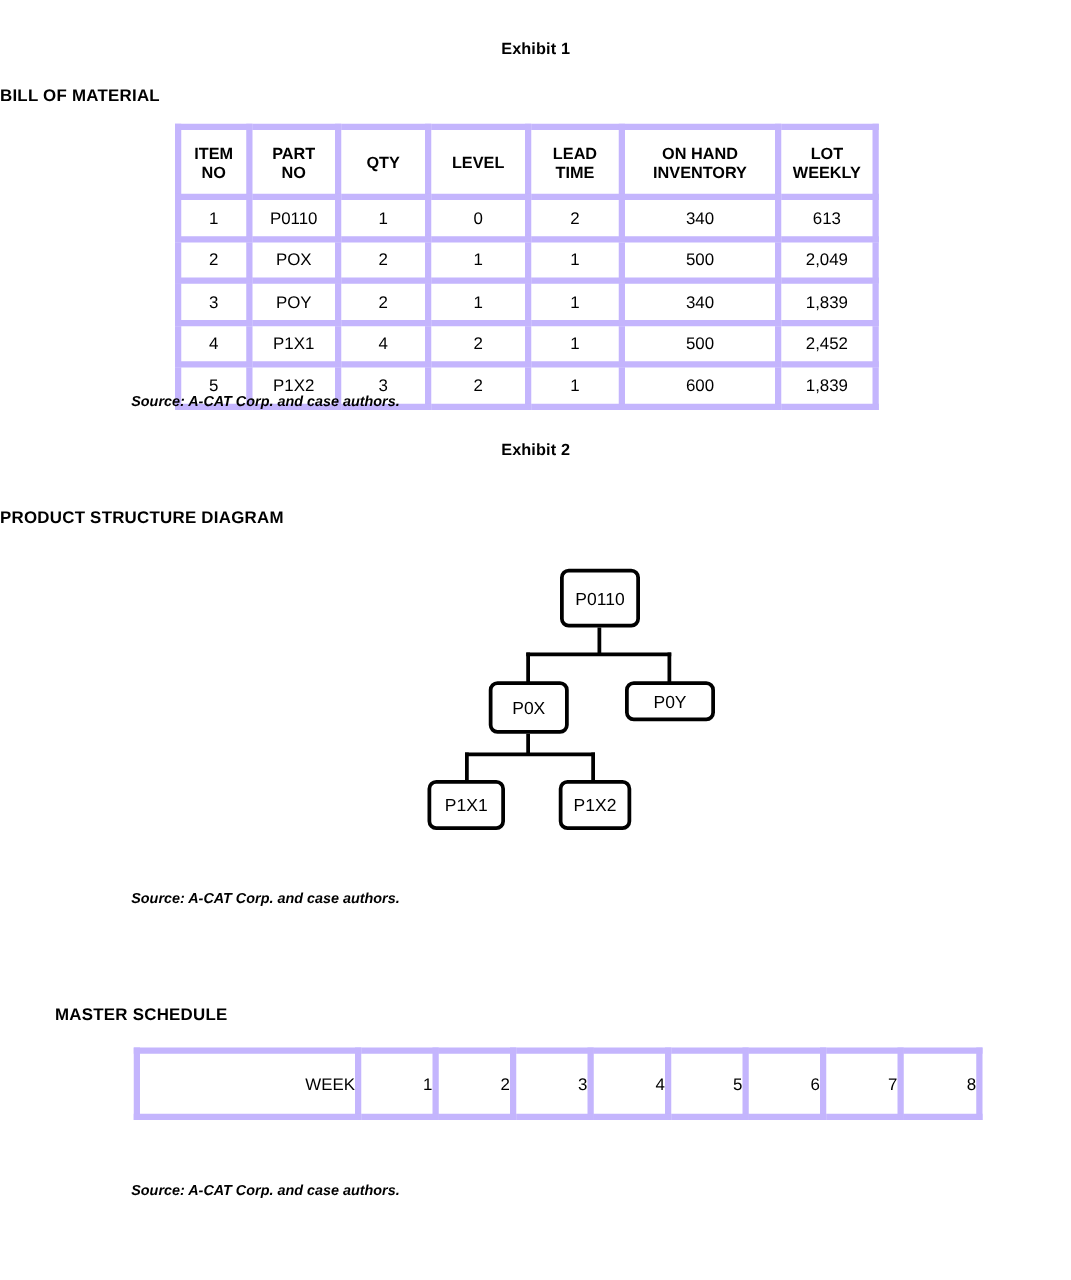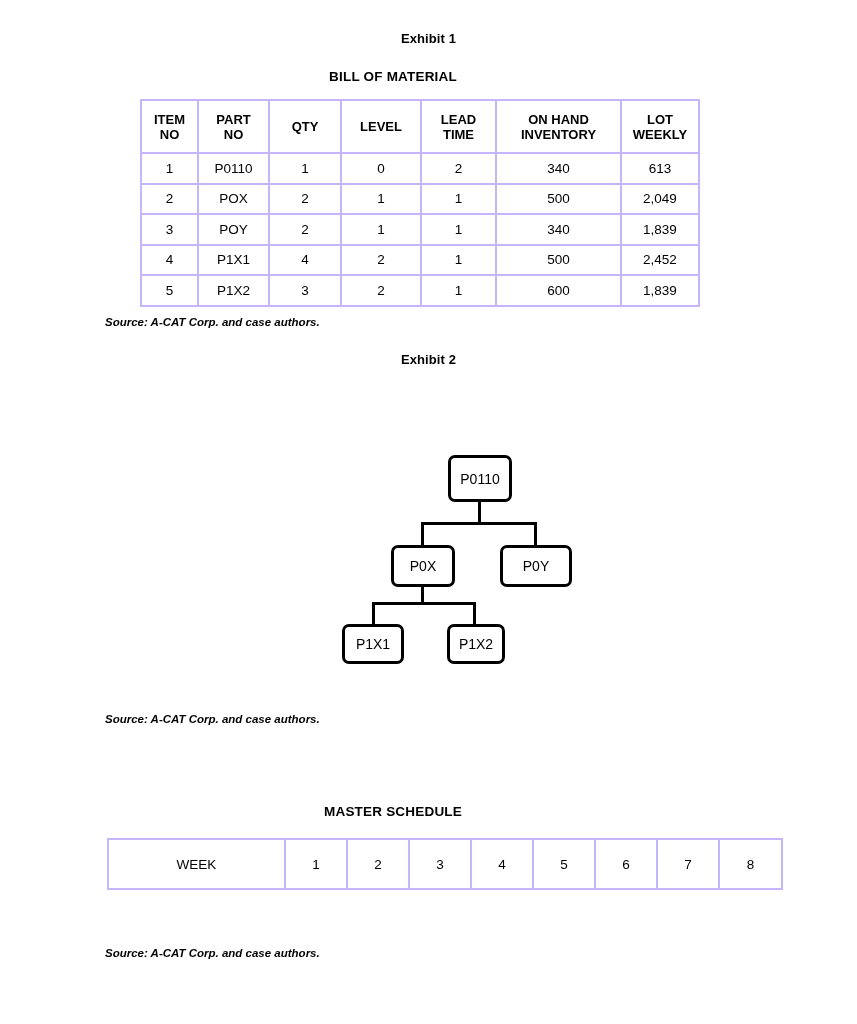--- a/index.html
+++ b/index.html
@@ -29,31 +29,30 @@
     left: 0;
     text-align: center;
     font-size: 13px;
     font-weight: bold;
     letter-spacing: 0.1px;
   }
   .exhibit-subtitle {
     position: absolute;
     width: 786px;
     left: 0;
-    text-align: center;
     font-size: 13.5px;
     font-weight: bold;
     letter-spacing: 0.2px;
   }
   .title-offset-1 { top: 31px; }
   .subtitle-offset-1 { top: 69px; }
   .title-offset-2 { top: 352px; }
   .subtitle-offset-2 { top: 406px; }
   .title-offset-3 { top: 768px; }
-  .subtitle-offset-3 { top: 804px; }
+  .subtitle-offset-3 { top: 804px; padding-left: 44px; }
 
   
   .source-note {
     position: absolute;
     left: 82px;
     font-size: 11.5px;
     font-style: italic;
     font-weight: 600;
     white-space: nowrap;
     margin-left: 23px;
@@ -64,21 +63,21 @@
 
   
   table.doc-table {
     position: absolute;
     border-collapse: collapse;
     background: #ffffff;
     table-layout: fixed;
   }
   table.doc-table td,
   table.doc-table th {
-    border: 2px solid #c4b5fd;
+    border: 5px solid #c4b5fd;
     text-align: center;
     vertical-align: middle;
     font-size: 13px;
     padding: 0;
     background: #ffffff;
   }
   table.doc-table {
     border: 2px solid #000000;
   }
 
@@ -104,20 +103,21 @@
   #ms-table {
     left: 107px;
     top: 838px;
     width: 676px;
   }
   #ms-table td {
     font-size: 13.5px;
   }
   #ms-table tr.row-head td {
     height: 48px;
+    text-align: right;
   }
   #ms-table tr.row-data td {
     height: 44px;
     line-height: 16px;
   }
   #ms-table td.label-cell {
     font-size: 13.5px;
   }
 
   
@@ -144,21 +144,21 @@
   .edge {
     position: absolute;
     background: #000000;
   }
   .edge-v { width: 3px; }
   .edge-h { height: 3px; }
 
   
   #node-p0110 { left: 448px; top: 15px;  width: 64px; height: 47px; }
   #node-p0x   { left: 391px; top: 105px; width: 64px; height: 42px; }
-  #node-p0y   { left: 500px; top: 105px; width: 72px; height: 42px; }
+  #node-p0y   { left: 500px; top: 105px; width: 72px; height: 32px; }
   #node-p1x1  { left: 342px; top: 184px; width: 62px; height: 40px; }
   #node-p1x2  { left: 447px; top: 184px; width: 58px; height: 40px; }
 
   
   #edge-root-down   { left: 478px; top: 62px;  height: 22px; }
   #edge-bus-top     { left: 421px; top: 82px;  width: 116px; }
   #edge-to-p0x      { left: 421px; top: 82px;  height: 24px; }
   #edge-to-p0y      { left: 534px; top: 82px;  height: 24px; }
   #edge-p0x-down    { left: 421px; top: 147px; height: 17px; }
   #edge-bus-bottom  { left: 372px; top: 162px; width: 104px; }
@@ -258,20 +258,21 @@
         <td>1</td>
         <td>600</td>
         <td>1,839</td>
       </tr>
     </tbody>
   </table>
 
   <div class="source-note source-1">Source: A-CAT Corp. and case authors.</div>
 
   <div class="exhibit-title title-offset-2">Exhibit 2</div>
+  <div class="exhibit-subtitle subtitle-offset-2">PRODUCT STRUCTURE DIAGRAM</div>
 
   <div id="diagram">
 
     <div class="edge edge-v" id="edge-root-down"></div>
     <div class="edge edge-h" id="edge-bus-top"></div>
     <div class="edge edge-v" id="edge-to-p0x"></div>
     <div class="edge edge-v" id="edge-to-p0y"></div>
     <div class="edge edge-v" id="edge-p0x-down"></div>
     <div class="edge edge-h" id="edge-bus-bottom"></div>
     <div class="edge edge-v" id="edge-to-p1x1"></div>

